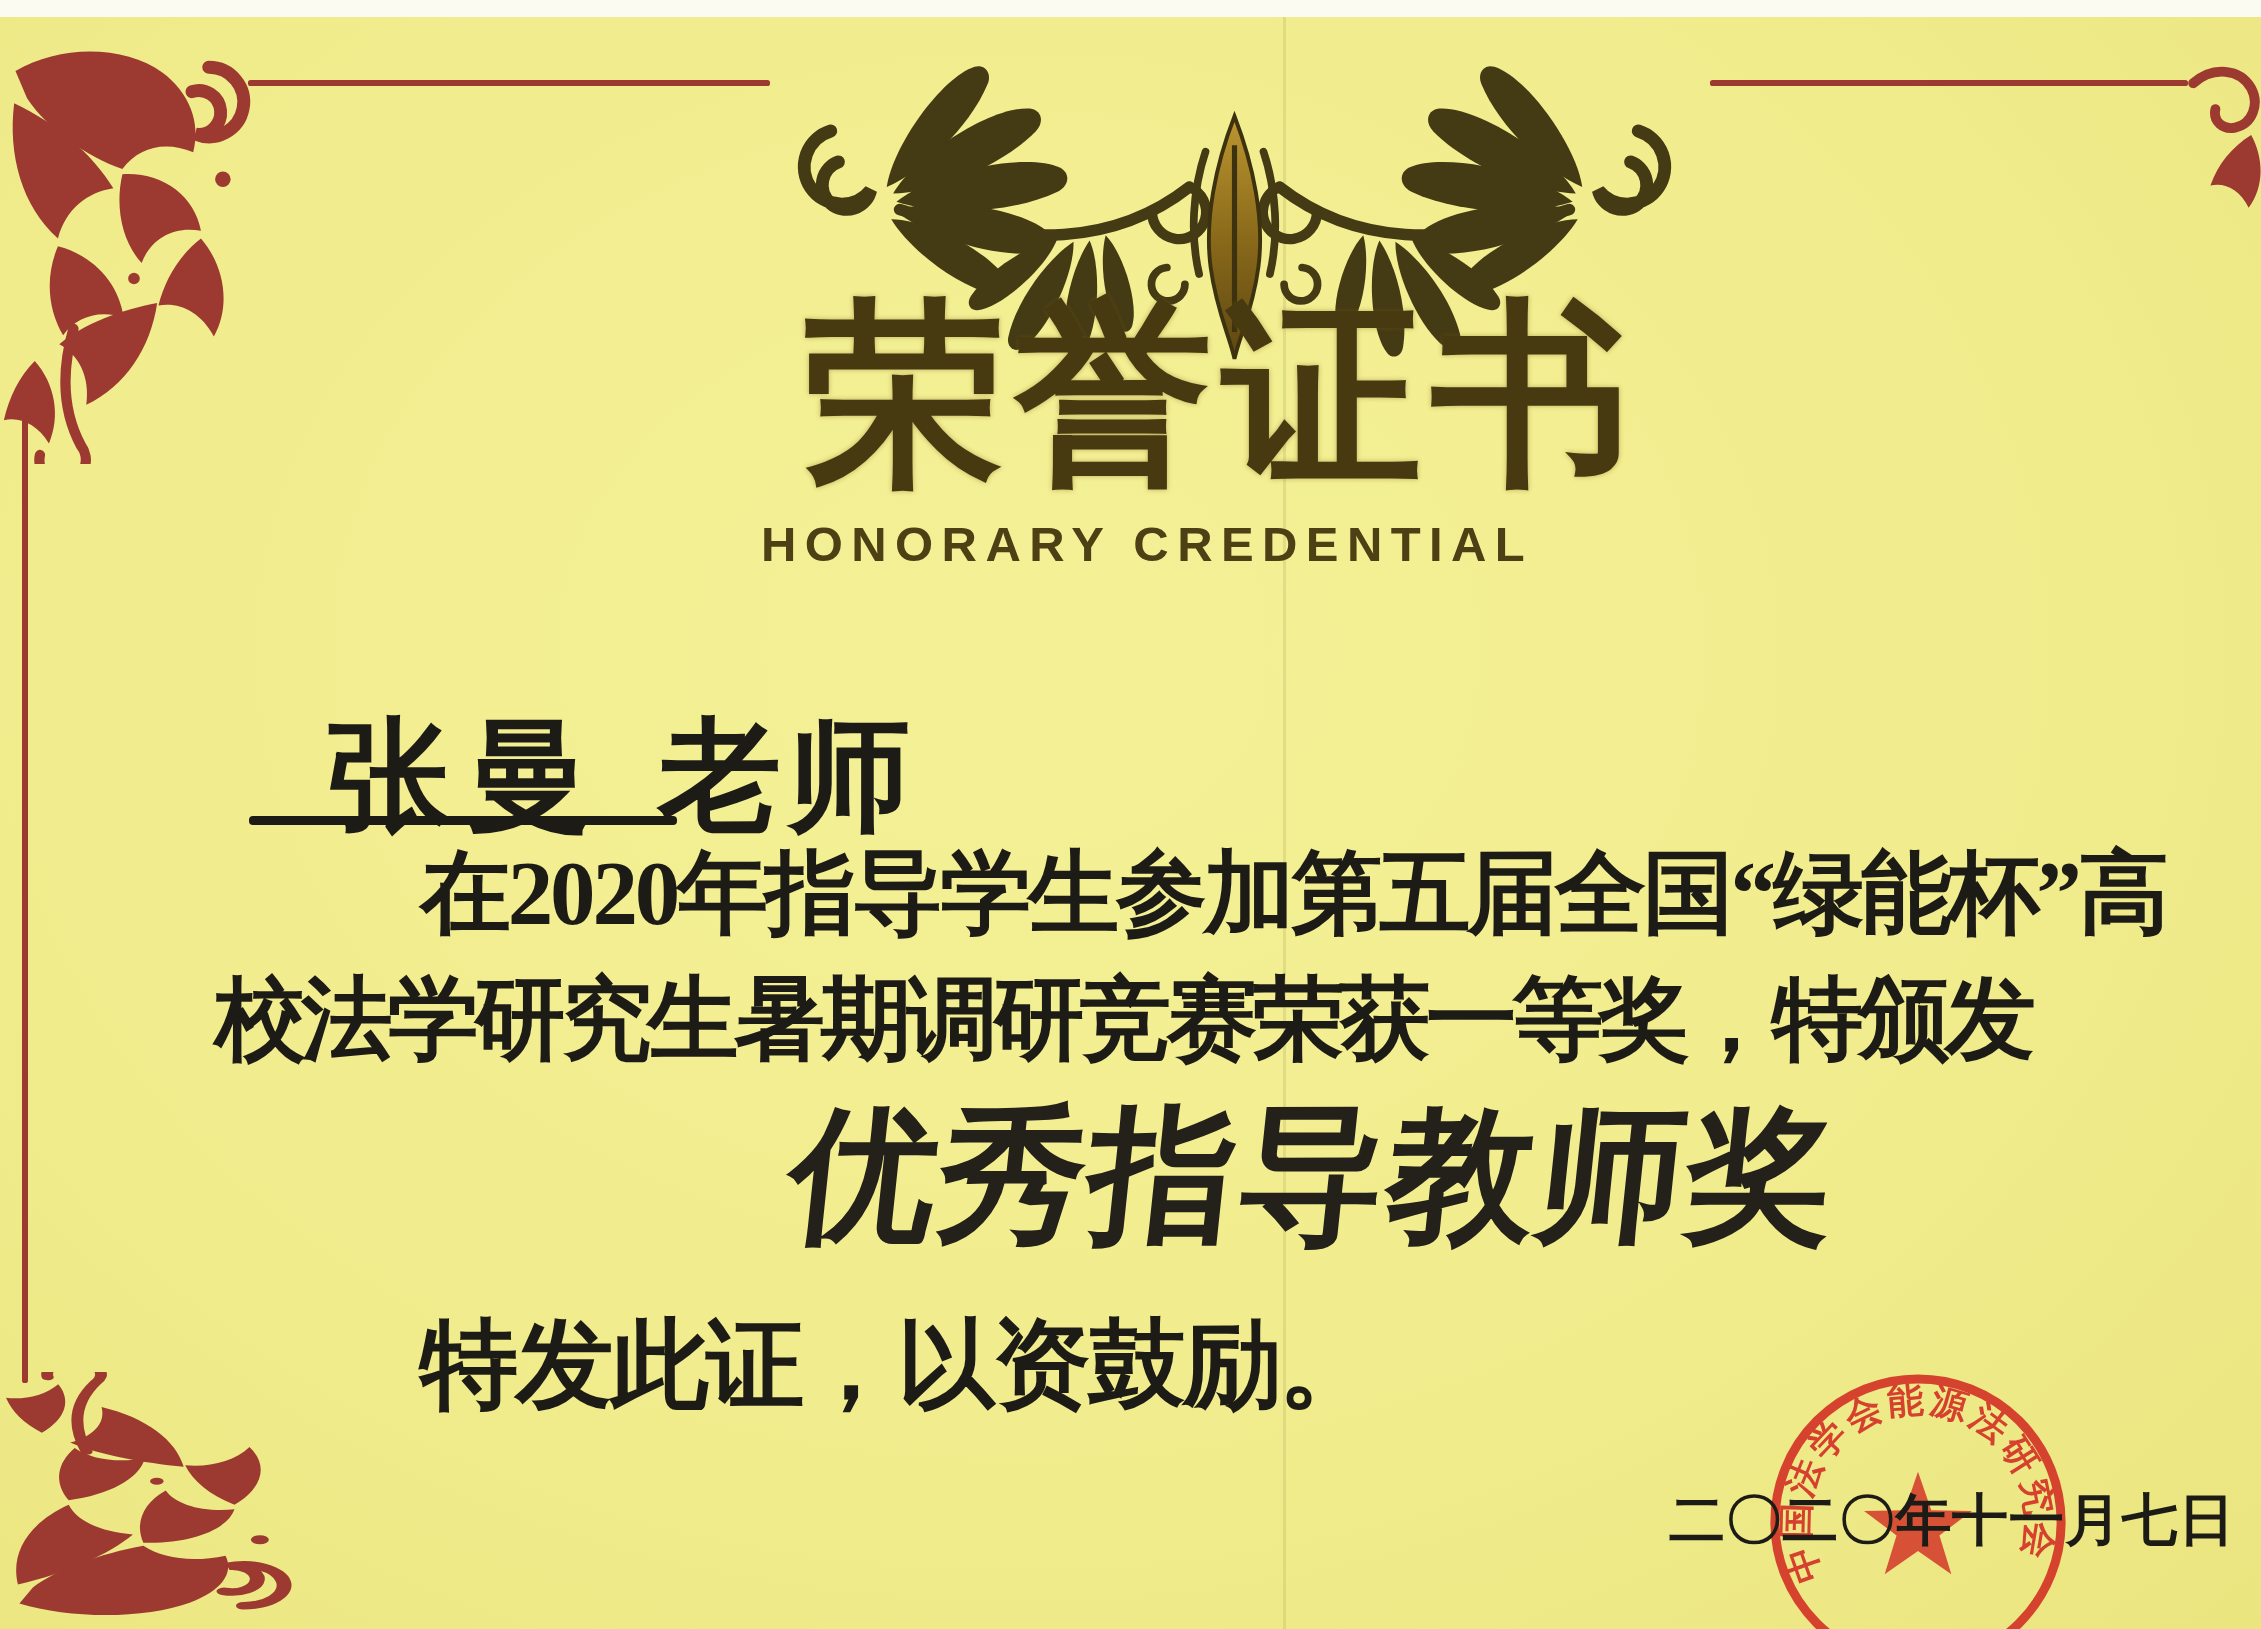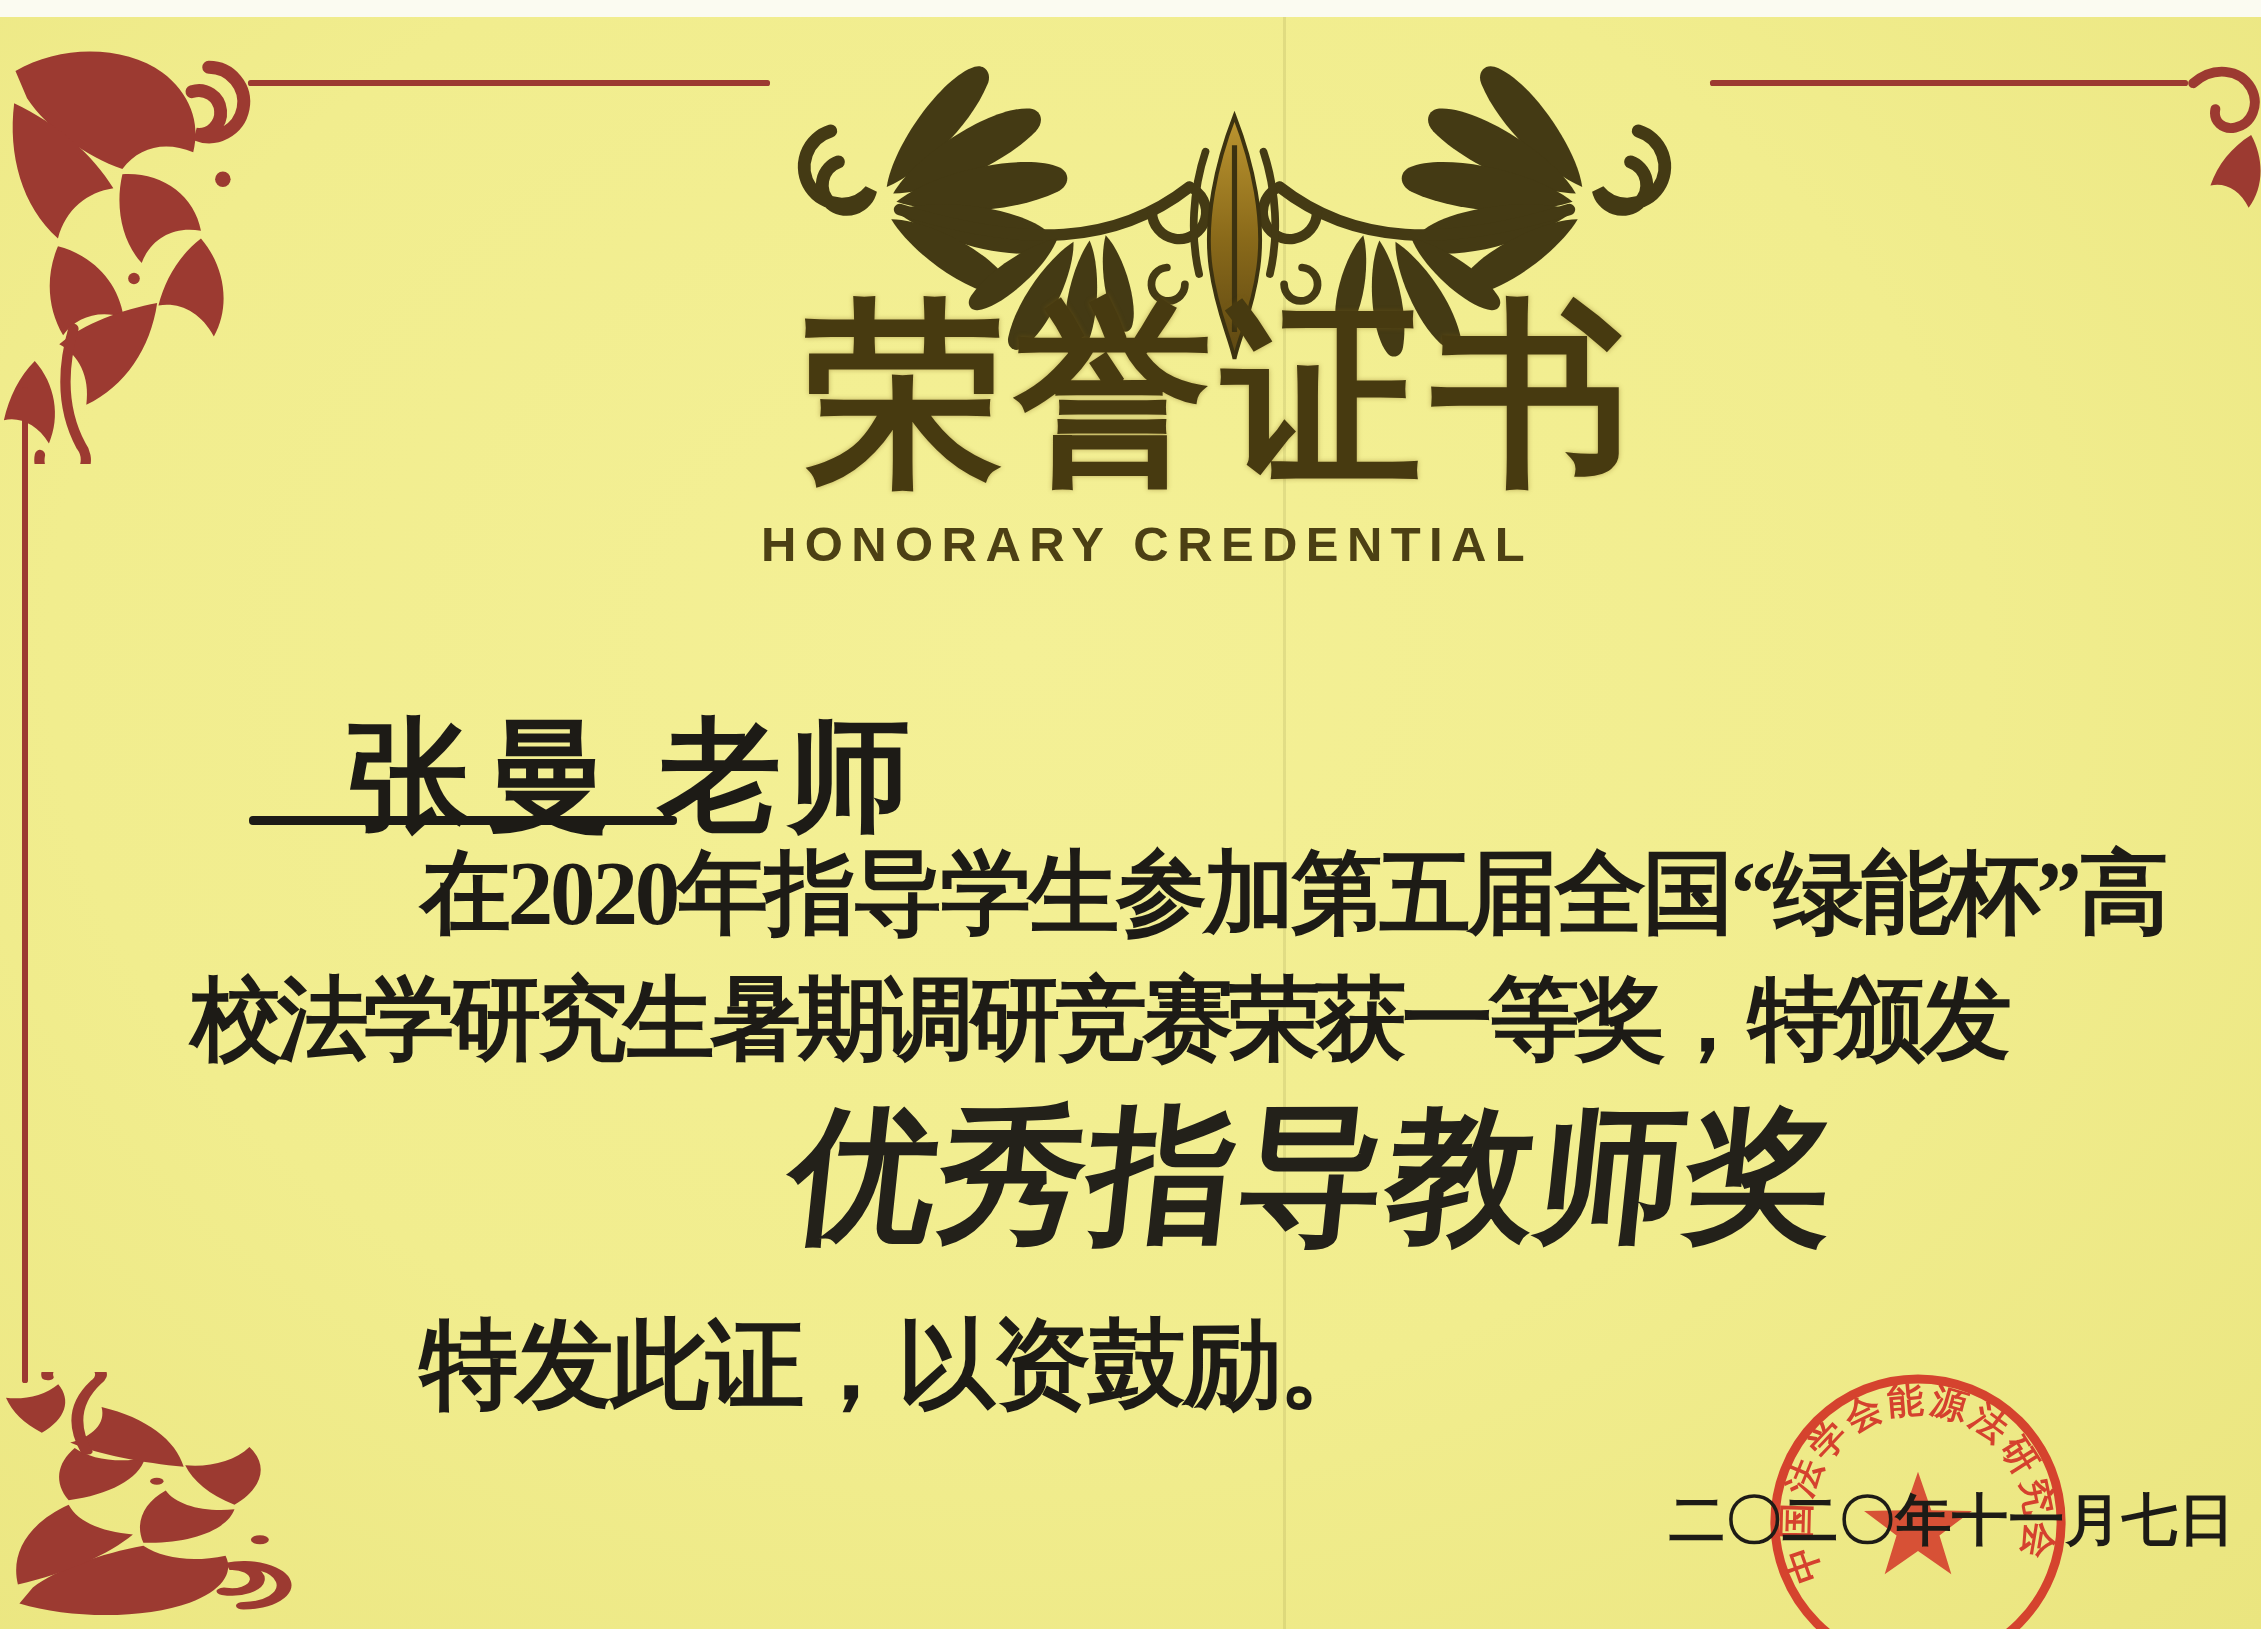--- a/index.html
+++ b/index.html
@@ -22,21 +22,21 @@
   .subtitle{
     font-family:"Liberation Sans","DejaVu Sans",sans-serif;
     font-size:49px;font-weight:700;letter-spacing:8.4px;
     color:#4c4014;text-align:left;white-space:nowrap;
   }
   .name{font-size:123px;font-weight:700;letter-spacing:17px;white-space:nowrap;}
   .honorific{font-size:123px;font-weight:700;letter-spacing:6.4px;white-space:nowrap;}
   .underline{background:#1d1b16;border-radius:3.9px;}
   .bodyline{font-size:91px;font-weight:700;white-space:nowrap;}
   .line1{letter-spacing:-3.2px;}
-  .line2{letter-spacing:-4.5px;}
+  .line2{letter-spacing:-4.5px;margin-left:24px;}
   .award{
     font-size:147px;font-weight:700;white-space:nowrap;
     transform:skewX(-6deg);letter-spacing:2.6px;color:#23211a;
   }
   .closing{font-size:98px;font-weight:700;letter-spacing:-2.6px;white-space:nowrap;}
   .date{font-size:56px;font-weight:700;letter-spacing:0.6px;white-space:nowrap;z-index:5;margin-left:17px;}
   .seal{z-index:4;opacity:.95;}
   .crease{background:rgba(120,110,50,.14);}
 </style>
 </head>
@@ -109,21 +109,21 @@
   <div class="abs redline" style="left:22px;top:387px;width:5.8px;height:996px;"></div>
 
   <svg class="abs" style="left:-2.6px;top:1372px;" width="351" height="258" viewBox="0 0 470 680" preserveAspectRatio="none">
     <use href="#cornerTL" transform="translate(0,680) scale(1,-1)"></use>
   </svg>
 
   <div class="abs title cjk" style="left:805px;top:297px;">荣誉证书</div>
 
   <div class="abs subtitle" style="left:761px;top:516px;width:935px;">HONORARY CREDENTIAL</div>
 
-  <div class="abs name cjk" style="left:347px;top:695px;text-align:right;">张曼</div>
+  <div class="abs name cjk" style="left:327px;top:695px;text-align:right;">张曼</div>
   <div class="abs underline" style="left:249px;top:816px;width:428px;height:9px;"></div>
   <div class="abs honorific cjk" style="left:658px;top:695px;">老师</div>
 
   <div class="abs bodyline line1 cjk" style="left:420px;top:832px;">在2020年指导学生参加第五届全国“绿能杯”高</div>
   <div class="abs bodyline line2 cjk" style="left:191px;top:958px;">校法学研究生暑期调研竞赛荣获一等奖，特颁发</div>
 
   <div class="abs award cjk" style="left:790px;top:1078px;">优秀指导教师奖</div>
 
   <div class="abs closing cjk" style="left:420px;top:1300px;">特发此证，以资鼓励。</div>
 

